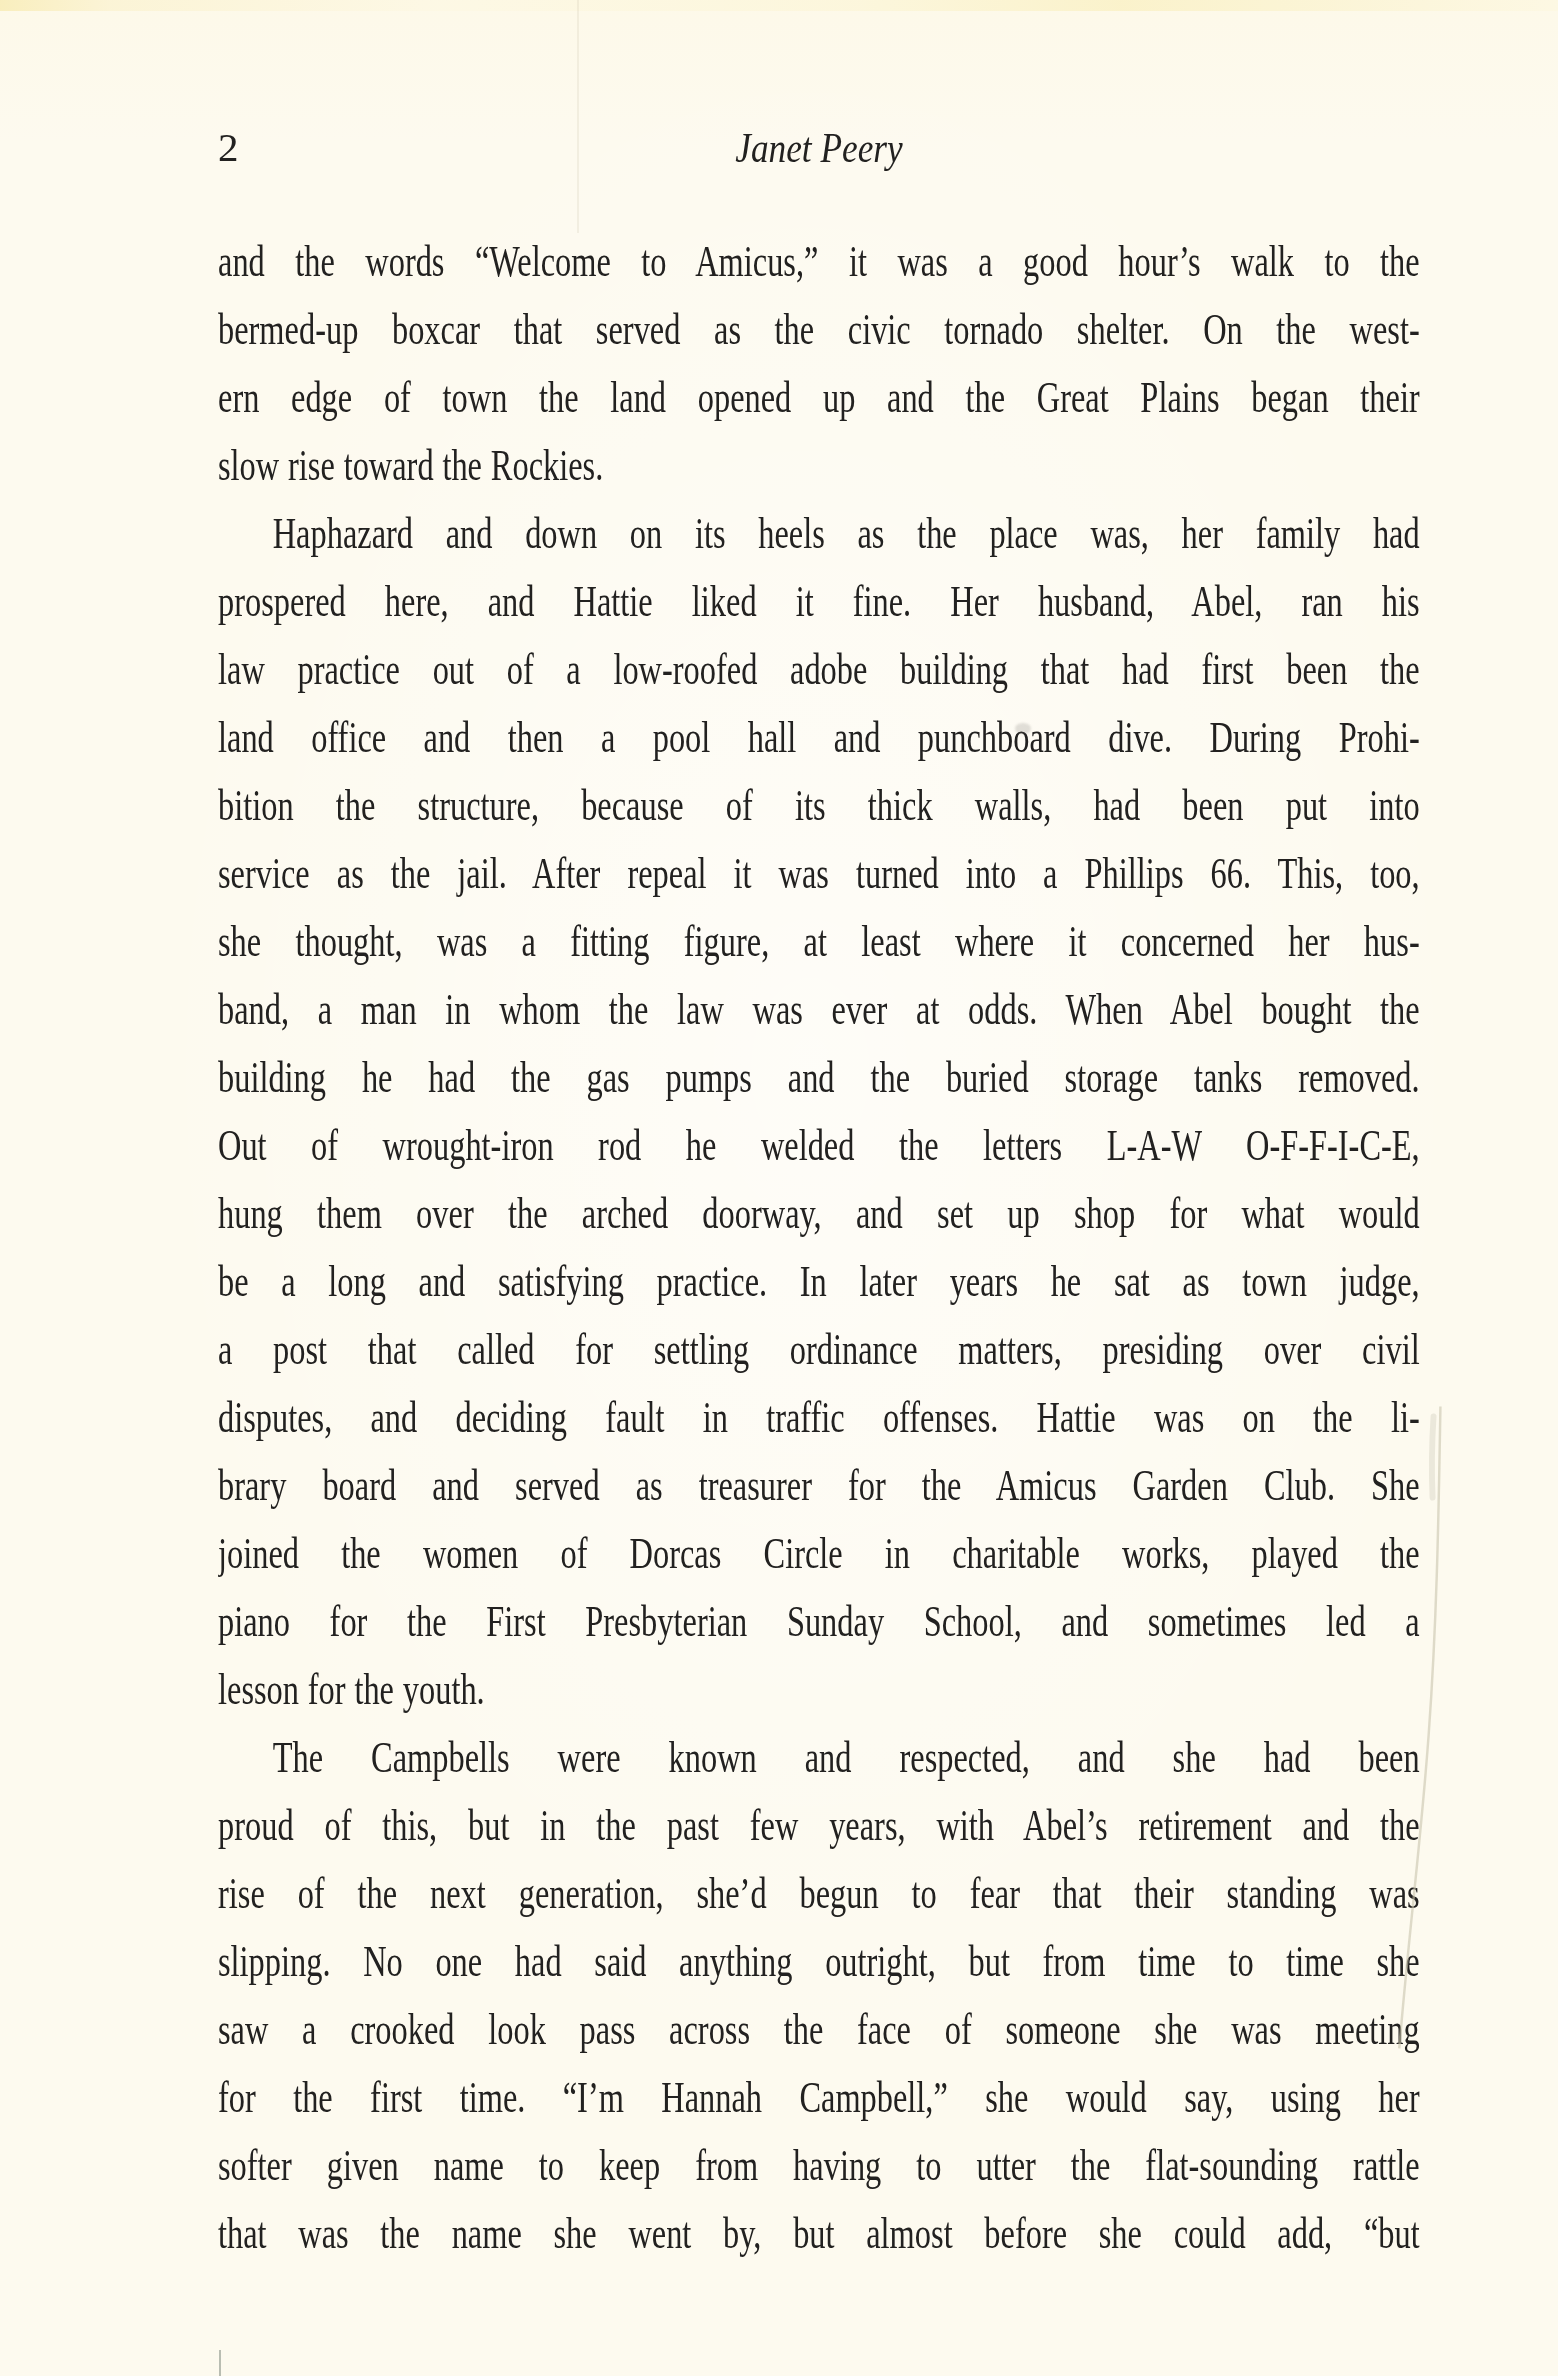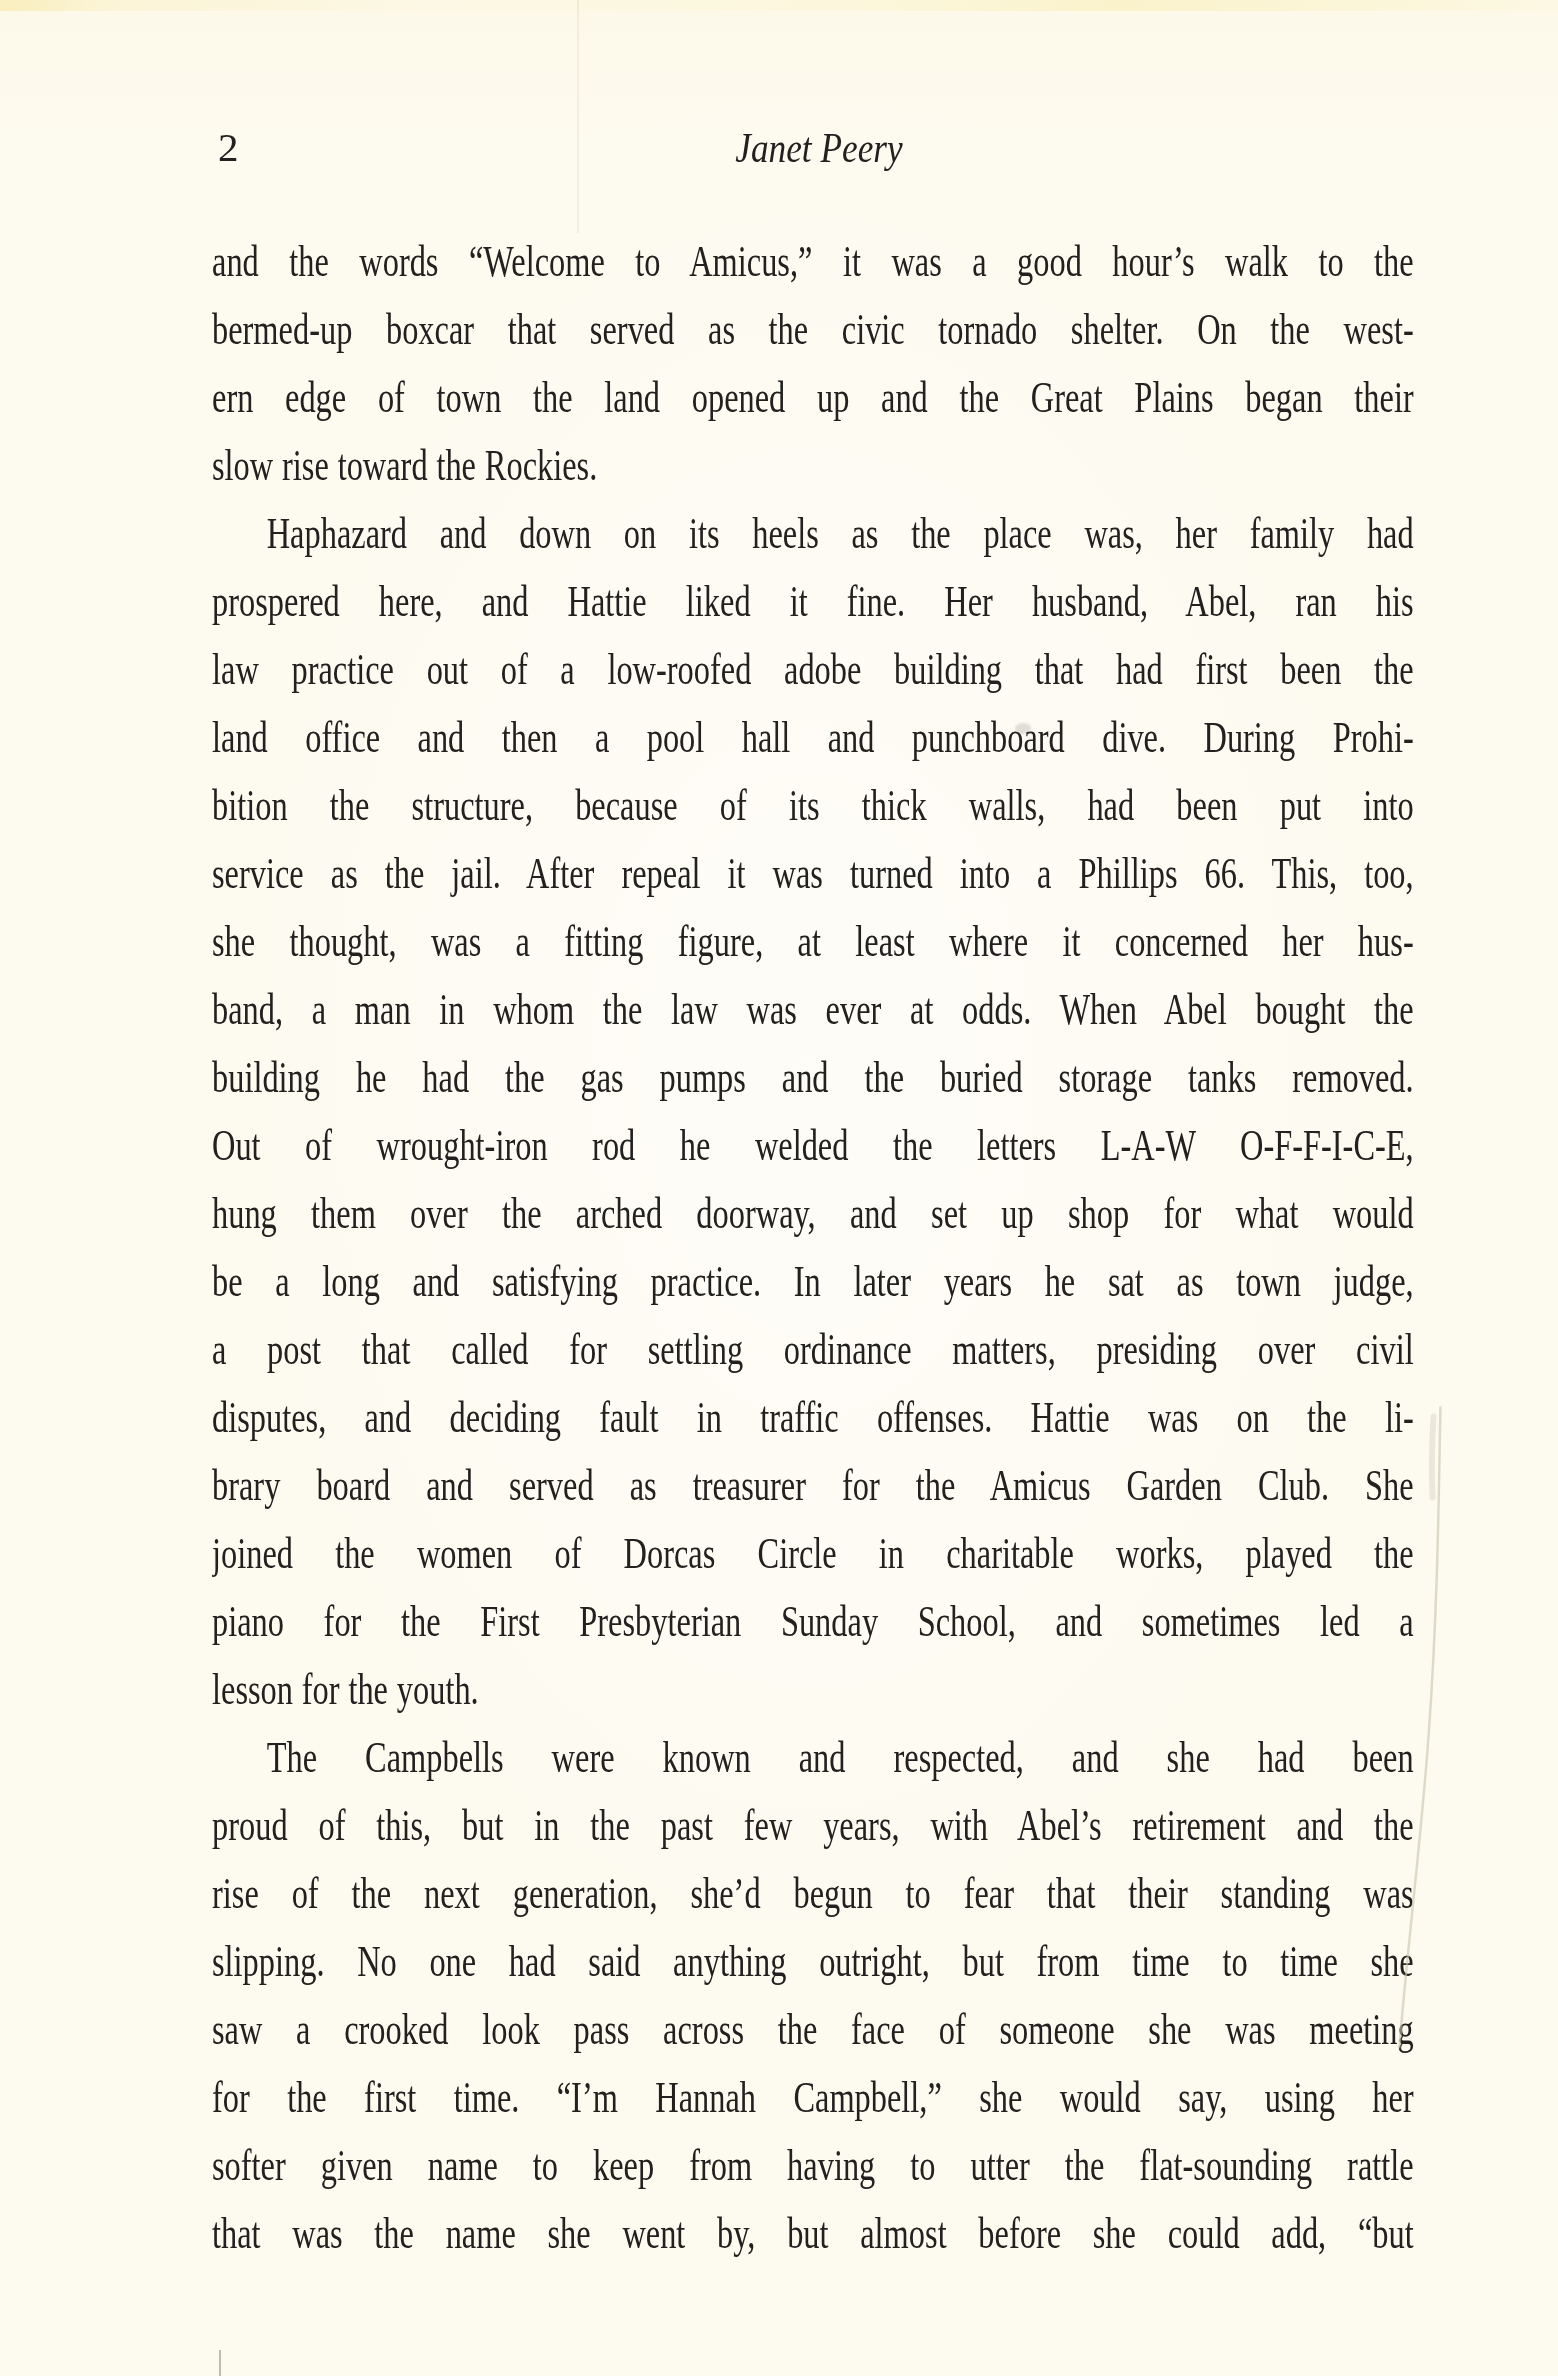--- a/index.html
+++ b/index.html
@@ -53,21 +53,21 @@
   .head-title {
     position: absolute; left: 0; top: 0; width: 100%;
     text-align: center;
     font-style: italic;
     font-size: 43px; line-height: 63px;
     transform: scaleX(0.82);
     transform-origin: 50% 0;
   }
 
   .text-block {
-    position: absolute; left: 212px; top: 227px; width: 1202px;
+    position: absolute; left: 218px; top: 227px; width: 1202px;
   }
   .line {
     width: 1669px;               
     transform: scaleX(0.72);
     transform-origin: 0 0;
     font-size: 45px;
     line-height: 68px;
     height: 68px;
     overflow: hidden;
     text-align: justify;

